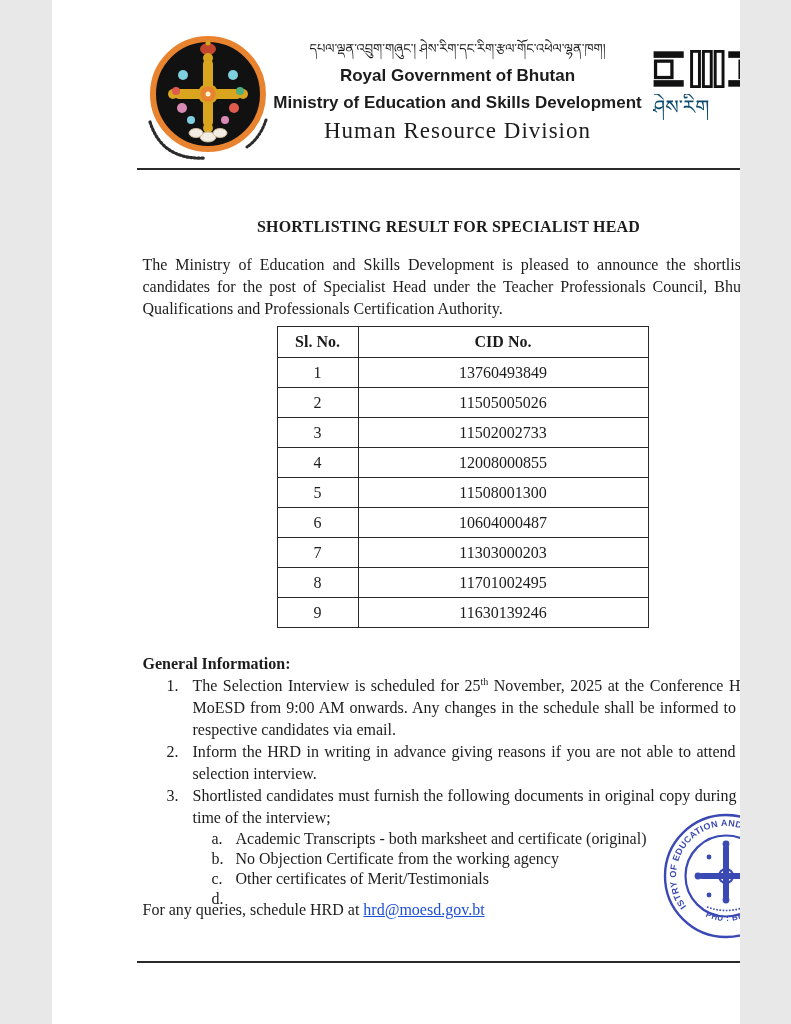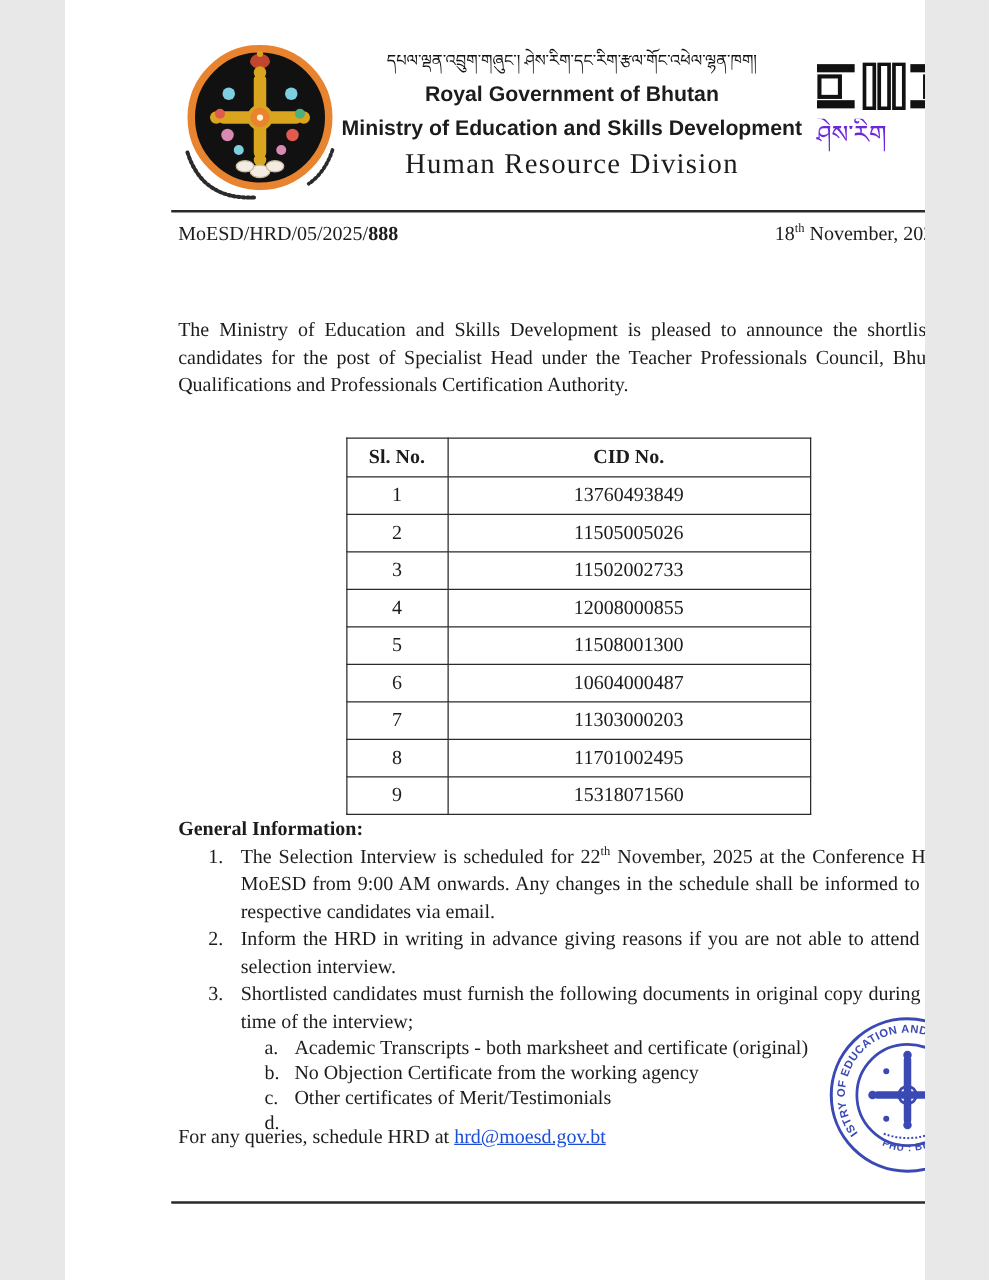--- a/index.html
+++ b/index.html
@@ -8,33 +8,33 @@
     font-family:"Liberation Serif", serif;color:#1c1c1c;overflow:hidden;
   }
   
   .emblem{position:absolute;left:94px;top:34px;width:124px;height:130px;}
   .header-center{position:absolute;left:210px;top:36px;width:392px;text-align:center;}
   .dz-line{font-size:13px;line-height:26px;height:27px;overflow:hidden;white-space:nowrap;color:#111;}
   .gov-line{font-family:"Liberation Sans",sans-serif;font-weight:bold;font-size:17px;margin-top:3px;}
   .ministry-line{font-family:"Liberation Sans",sans-serif;font-weight:bold;font-size:17px;margin-top:7px;}
   .division-line{font-size:23px;letter-spacing:1px;margin-top:5px;}
   .logo-right{position:absolute;left:601px;top:50px;width:112px;}
-  .logo-script{font-size:20px;line-height:26px;max-height:30px;overflow:hidden;margin-top:2px;color:#6d28d9;}
+  .logo-script{font-size:20px;line-height:26px;max-height:30px;overflow:hidden;margin-top:2px;color:#0c4a6e;}
   .rule{position:absolute;left:85px;width:620px;height:2px;background:#2a2a2a;}
   .rule-top{top:168px;}
   .rule-bottom{top:961px;}
   
   .ref-row{position:absolute;left:91px;top:179px;width:612px;display:flex;justify-content:space-between;font-size:16px;}
   .bold{font-weight:bold;}
   sup{font-size:10px;vertical-align:super;line-height:0;}
   
   .doc-title{position:absolute;left:91px;top:218px;width:612px;text-align:center;font-weight:bold;font-size:16px;letter-spacing:0.2px;}
   .intro{position:absolute;left:91px;top:254px;width:618px;font-size:16px;line-height:22px;text-align:justify;}
   
-  .cid-table{position:absolute;left:225px;top:350px;border-collapse:collapse;}
+  .cid-table{position:absolute;left:225px;top:326px;border-collapse:collapse;}
   .cid-table td,.cid-table th{border:1.5px solid #2a2a2a;font-size:16px;text-align:center;padding:0;}
   .cid-table th{font-weight:bold;width:80px;height:30px;}
   .cid-table th.col-cid{width:289px;text-align:center;}
   .cid-table td{height:29px;}
   
   .general{position:absolute;left:91px;top:653px;width:618px;font-size:16px;line-height:22px;}
   .gi-heading{font-weight:bold;}
   .gi-item{display:flex;margin-left:24px;}
   .gi-num{width:26px;flex:0 0 26px;}
   .gi-text{flex:1;text-align:justify;}
@@ -101,25 +101,22 @@
       <rect x="94" y="2" width="12" height="54" fill="none" stroke="#111" stroke-width="4.5"></rect>
       <rect x="114" y="2" width="46" height="10" fill="#111"></rect>
       <rect x="132" y="17" width="25" height="25" fill="none" stroke="#111" stroke-width="5"></rect>
       <rect x="114" y="46" width="46" height="10" fill="#111"></rect>
     </svg>
     <div class="logo-script">ཤེས་རིག</div>
   </div>
 
   <div class="rule rule-top"></div>
 
-  <div class="ref-row">
-    <div><span>MoESD/HRD/05/2025/</span><span class="bold">888</span></div>
-    <div><span>18</span><sup>th</sup><span> November, 2025</span></div>
-  </div>
-
+
+  <div class="doc-title">SHORTLISTING RESULT FOR SPECIALIST HEAD</div>
 
   <div class="intro">The Ministry of Education and Skills Development is pleased to announce the shortlisted candidates for the post of Specialist Head under the Teacher Professionals Council, Bhutan Qualifications and Professionals Certification Authority.</div>
 
   <table class="cid-table">
     <thead>
       <tr>
         <th>Sl. No.</th>
         <th class="col-cid">CID No.</th>
       </tr>
     </thead>
@@ -151,30 +148,30 @@
       <tr>
           <td>7</td>
           <td>11303000203</td>
         </tr>
       <tr>
           <td>8</td>
           <td>11701002495</td>
         </tr>
       <tr>
           <td>9</td>
-          <td>15318071560</td>
+          <td>11630139246</td>
         </tr>
     </tbody>
   </table>
 
   <div class="general">
     <div class="gi-heading">General Information:</div>
     <div class="gi-item">
       <span class="gi-num">1.</span>
-      <div class="gi-text"><span>The Selection Interview is scheduled for 22</span><sup>th</sup><span> November, 2025 at the Conference Hall, MoESD from 9:00 AM onwards. Any changes in the schedule shall be informed to the respective candidates via email.</span></div>
+      <div class="gi-text"><span>The Selection Interview is scheduled for 25</span><sup>th</sup><span> November, 2025 at the Conference Hall, MoESD from 9:00 AM onwards. Any changes in the schedule shall be informed to the respective candidates via email.</span></div>
     </div>
     <div class="gi-item">
       <span class="gi-num">2.</span>
       <div class="gi-text">Inform the HRD in writing in advance giving reasons if you are not able to attend the selection interview.</div>
     </div>
     <div class="gi-item">
       <span class="gi-num">3.</span>
       <div class="gi-text">Shortlisted candidates must furnish the following documents in original copy during the time of the interview;</div>
     </div>
     <div class="gi-sub">

